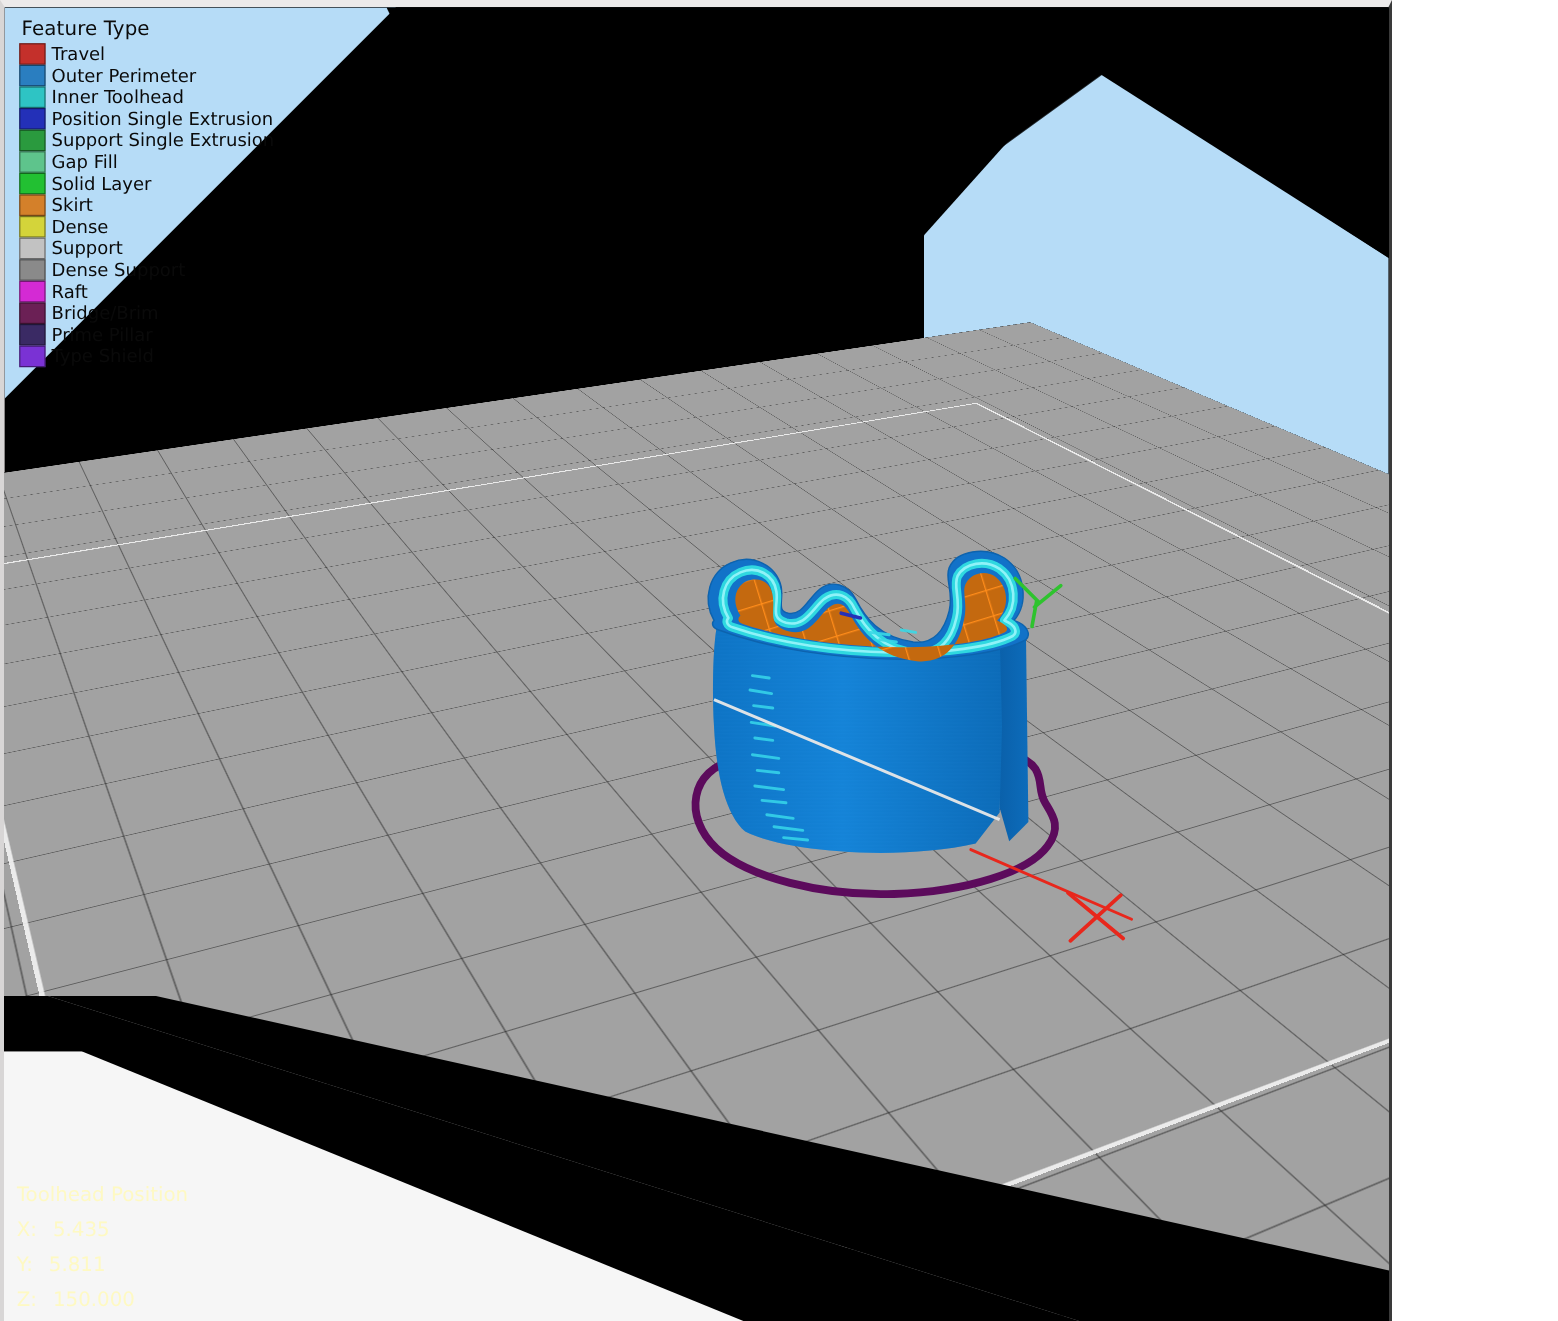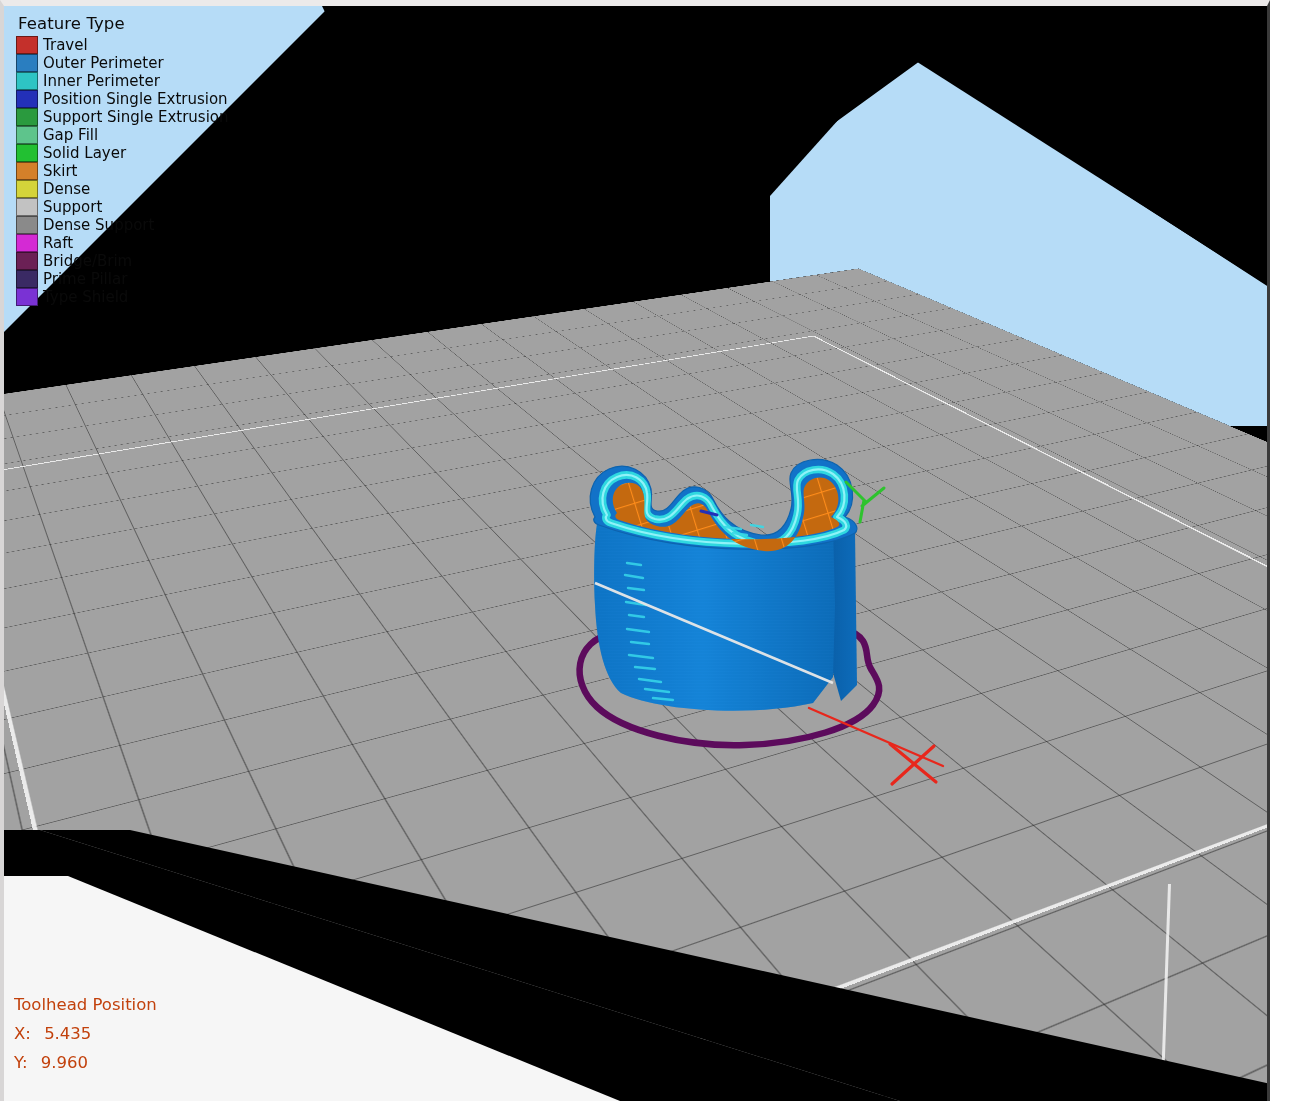--- a/index.html
+++ b/index.html
@@ -7,21 +7,21 @@
     margin: 0;
     padding: 0;
     background: #ffffff;
   }
   body {
     font-family: "DejaVu Sans", "Liberation Sans", sans-serif;
   }
 
   #app-window {
     position: relative;
-    width: 1270px;
+    width: 1160px;
     height: 1101px;
     overflow: hidden;
     background: #000000;
     box-sizing: border-box;
     border-top: 6px solid #eceaea;
     border-left: 4px solid #d8d6d6;
     border-right: 3px solid #3a3a3a;
     padding-left: 40px;
   }
 
@@ -182,25 +182,25 @@
     bottom: 0;
     width: 620px;
     height: 260px;
     background: #f6f6f6;
     clip-path: polygon(0 35px, 68px 35px, 620px 260px, 0 260px);
     pointer-events: none;
   }
   #toolhead-text {
     position: absolute;
     left: 14px;
-    bottom: 24px;
+    bottom: 4px;
     width: 300px;
     font-size: 16.5px;
     line-height: 29px;
-    color: #c2410c;
+    color: #fef9c3;
     user-select: none;
   }
   #toolhead-text .th-row { white-space: nowrap; }
   #toolhead-title {
     position: relative;
     display: inline-block;
     max-width: 142px;
     overflow: hidden;
     white-space: nowrap;
     vertical-align: bottom;
@@ -389,21 +389,21 @@
           <div class="legend-row">
             <span class="legend-swatch" style="background: rgb(196, 48, 43);"></span>
             <span class="legend-label">Travel</span>
           </div>
           <div class="legend-row">
             <span class="legend-swatch" style="background: rgb(42, 126, 192);"></span>
             <span class="legend-label">Outer Perimeter</span>
           </div>
           <div class="legend-row">
             <span class="legend-swatch" style="background: rgb(46, 196, 196);"></span>
-            <span class="legend-label">Inner Perimeter</span>
+            <span class="legend-label">Inner Toolhead</span>
           </div>
           <div class="legend-row">
             <span class="legend-swatch" style="background: rgb(35, 48, 184);"></span>
             <span class="legend-label">Position Single Extrusion</span>
           </div>
           <div class="legend-row">
             <span class="legend-swatch" style="background: rgb(42, 154, 62);"></span>
             <span class="legend-label">Support Single Extrusion</span>
           </div>
           <div class="legend-row">
@@ -453,18 +453,22 @@
     <div id="toolhead-text">
       <div class="th-row">
         <span id="toolhead-title">Toolhead Position</span>
       </div>
       <div class="th-row">
         <span style="margin-right: 8px;">X:</span>
         <span>5.435</span>
       </div>
       <div class="th-row">
         <span style="margin-right: 8px;">Y:</span>
-        <span>9.960</span>
+        <span>5.811</span>
+      </div>
+      <div class="th-row">
+        <span style="margin-right: 8px;">Z:</span>
+        <span>150.000</span>
       </div>
     </div>
 
   </div>
 </div>
 
 </body></html>

